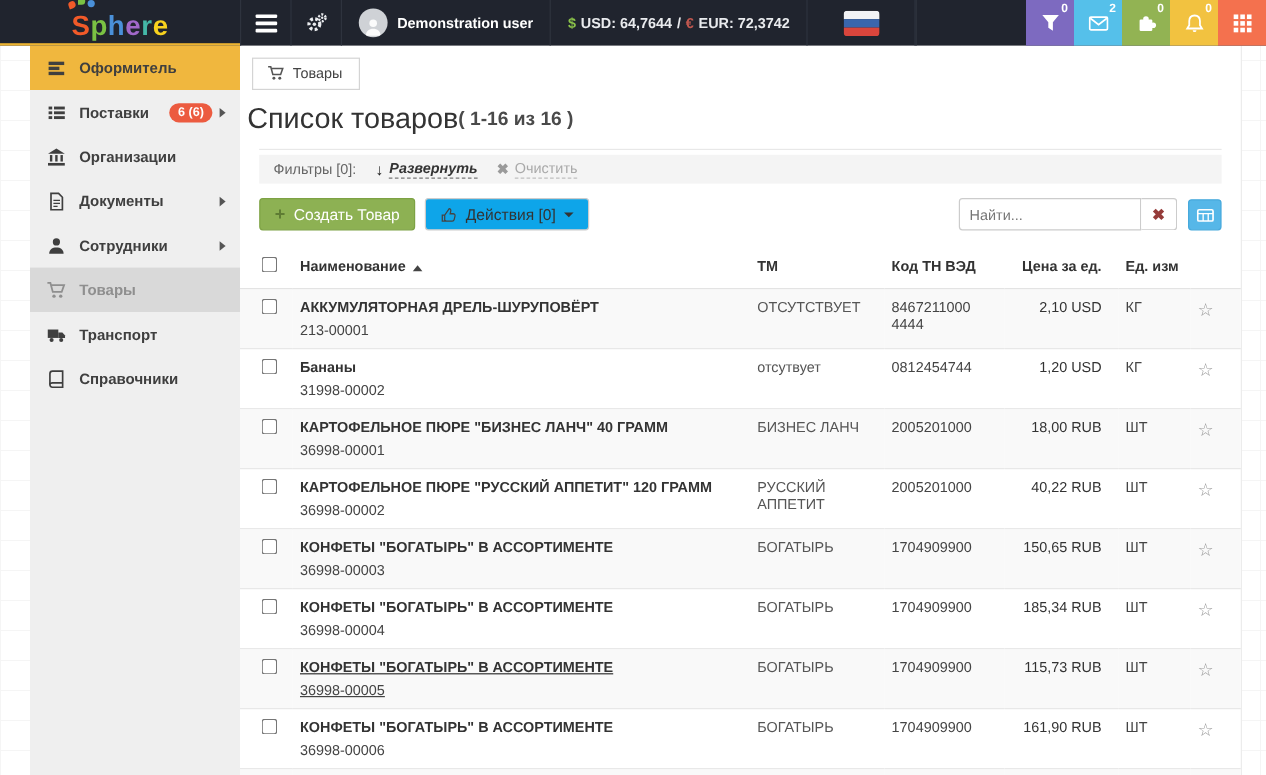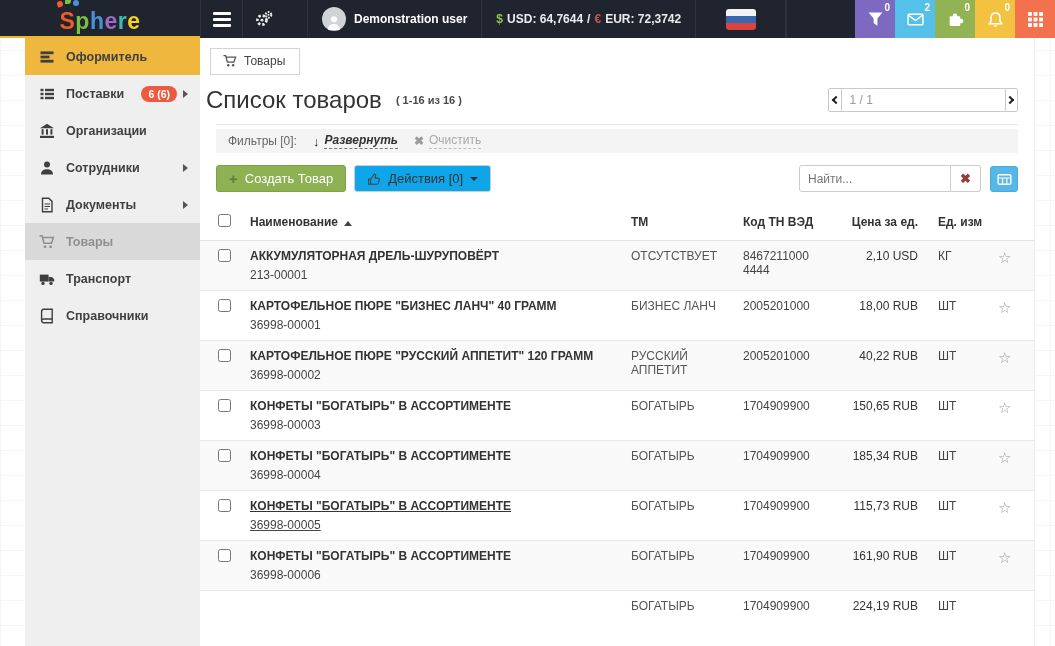--- a/index.html
+++ b/index.html
@@ -16,21 +16,21 @@
   .brand { width:200px; display:flex; align-items:center; justify-content:center; border-bottom:2px solid #edb431; position:relative; }
   .logo { position:relative; font-size:23px; font-weight:700; letter-spacing:0.5px; line-height:1; padding-top:6px; }
   .logo .fig { position:absolute; border-radius:50% 50% 50% 0; width:6px; height:6px; top:-3px; }
   .logo .fig.f1 { left:-2px; background:#f15a29; transform:rotate(-20deg); }
   .logo .fig.f2 { left:6px; top:-6px; background:#7ac143; }
   .logo .fig.f3 { left:14px; top:-4px; background:#4a90d9; border-radius:50%; }
   .tb-sec { display:flex; align-items:center; border-left:1px solid #2e333e; }
   .tb-btn { width:42px; justify-content:center; cursor:pointer; }
   .hamburger { display:flex; flex-direction:column; gap:3px; }
   .hamburger i { display:block; width:18px; height:3px; background:#fff; border-radius:1px; }
-  .tb-user { padding:0 14px; gap:8px;margin-left:23px; }
+  .tb-user { padding:0 14px; gap:8px; }
   .avatar { width:24px; height:24px; border-radius:50%; background:#cfd2d6; overflow:hidden; display:inline-flex; align-items:flex-end; justify-content:center; }
   .avatar svg { width:18px; height:18px; }
   .tb-user-name { font-size:12px; font-weight:700; color:#fff; }
   .tb-rates { padding:0 14px; font-size:12px; font-weight:700; gap:4px; border-right:1px solid #2e333e; }
   .cur-usd { color:#8bc34a; }
   .cur-eur { color:#c0574f; }
   .tb-flag-wrap { width:90px; justify-content:center; border-left:none; border-right:1px solid #2e333e; }
   .flag { width:30px; height:21px; border-radius:3px; overflow:hidden; display:flex; flex-direction:column; box-shadow:inset 0 0 1px rgba(0,0,0,.6); }
   .flag i { flex:1; display:block; }
   .flag .w { background:#f2f3f4; } .flag .b { background:#3a66ad; } .flag .r { background:#d9453c; }
@@ -49,21 +49,21 @@
   .side-right { margin-left:auto; display:flex; align-items:center; gap:6px; }
   .side-badge { background:#ec5b40; color:#fff; font-size:10.5px; font-weight:700; border-radius:9px; padding:2px 7px; white-space:nowrap; }
   .side-caret { width:0; height:0; border-top:4px solid transparent; border-bottom:4px solid transparent; border-left:5px solid #555; }
   
   .content { position:absolute; left:200px; top:38px; width:835px; height:608px; background:#fff; border-right:1px solid #ececec; }
   .tabrow { height:36px; position:relative; }
   .tab { position:absolute; left:10px; top:10px; display:flex; align-items:center; gap:7px; padding:5px 14px 6px 12px; border:1px solid #d4d4d4; background:#fff; font-size:12px; color:#444; cursor:pointer; }
   .tab svg { width:14px; height:14px; color:#555; }
   .page-head { display:flex; align-items:center; padding:12px 16px 0 6px; }
   .page-title { font-size:24px; font-weight:400; color:#333; }
-  .page-count { margin-left:14px; font-size:11px; font-weight:700; color:#4a4a4a; }
+  .page-count { font-size:16px; font-weight:700; color:#4a4a4a; }
   .pager { margin-left:auto; display:flex; width:190px; height:24px; border:1px solid #c9c9c9; border-radius:2px; background:#fff; }
   .pager-btn { width:26px; display:flex; align-items:center; justify-content:center; cursor:pointer; background:#fff; border:none; }
   .pager-btn.prev { border-right:1px solid #c9c9c9; }
   .pager-btn.next { border-left:1px solid #c9c9c9; }
   .chev { display:inline-block; width:6px; height:6px; border-top:2px solid #222; border-right:2px solid #222; }
   .chev.right { transform:rotate(45deg); margin-left:-2px; }
   .chev.left { transform:rotate(-135deg); margin-right:-2px; }
   .pager-value { flex:1; border:none; outline:none; font-size:12px; color:#999; padding-left:8px; font-family:inherit; }
   .rule { border:none; border-top:1px solid #e8e8e8; margin:10px 16px 0 16px; }
   .filters { margin:4px 16px 0 16px; background:#f4f4f4; padding:4px 12px; display:flex; align-items:center; gap:16px; font-size:12px; }
@@ -324,36 +324,36 @@
         </span>
     <span class="side-label">Организации</span>
     <span class="side-right">
       
       
     </span>
   </div>
       <div class="side-item">
     <span class="side-icon">
           <svg viewBox="0 0 16 16">
+            <use href="#document-icon"></use>
+          </svg>
+        </span>
+    <span class="side-label">Документы</span>
+    <span class="side-right">
+
+      <span class="side-caret"></span>
+    </span>
+  </div>
+      <div class="side-item">
+    <span class="side-icon">
+          <svg viewBox="0 0 16 16">
             <use href="#user-icon"></use>
           </svg>
         </span>
     <span class="side-label">Сотрудники</span>
-    <span class="side-right">
-
-      <span class="side-caret"></span>
-    </span>
-  </div>
-      <div class="side-item">
-    <span class="side-icon">
-          <svg viewBox="0 0 16 16">
-            <use href="#document-icon"></use>
-          </svg>
-        </span>
-    <span class="side-label">Документы</span>
     <span class="side-right">
 
       <span class="side-caret"></span>
     </span>
   </div>
       <div class="side-item active">
     <span class="side-icon">
           <svg viewBox="0 0 16 16">
             <use href="#cart-icon"></use>
           </svg>
@@ -397,29 +397,20 @@
         <svg viewBox="0 0 16 16">
             <use href="#cart-icon"></use>
           </svg>
         <span>Товары</span>
       </div>
     </div>
 
     <div class="page-head">
       <span class="page-title">Список товаров</span>
       <span class="page-count">( 1-16 из 16 )</span>
-      <div class="pager">
-        <button class="pager-btn prev">
-            <span class="chev left"></span>
-          </button>
-        <input class="pager-value" value="1 / 1" style="">
-        <button class="pager-btn next">
-            <span class="chev right"></span>
-          </button>
-      </div>
     </div>
 
     <hr class="rule">
 
     <div class="filters">
       <span class="f-label">Фильтры [0]:</span>
       <span class="f-link f-expand">
         <span class="f-arrow">↓</span>
         <span class="txt">Развернуть</span>
       </span>
@@ -473,20 +464,32 @@
     </td>
     <td class="c-tm">ОТСУТСТВУЕТ</td>
     <td class="c-tnved">8467211000 4444</td>
     <td class="c-price">2,10 USD</td>
     <td class="c-unit">КГ</td>
     <td class="c-star"><span class="star">☆</span></td>
   </tr>
           <tr>
     <td class="c-check"><input type="checkbox" style=""></td>
     <td class="c-name">
+      <div class="name">Бананы</div>
+      <div class="code">31998-00002</div>
+    </td>
+    <td class="c-tm">отсутвует</td>
+    <td class="c-tnved">0812454744</td>
+    <td class="c-price">1,20 USD</td>
+    <td class="c-unit">КГ</td>
+    <td class="c-star"><span class="star">☆</span></td>
+  </tr>
+          <tr>
+    <td class="c-check"><input type="checkbox" style=""></td>
+    <td class="c-name">
       <div class="name">КАРТОФЕЛЬНОЕ ПЮРЕ "БИЗНЕС ЛАНЧ" 40 ГРАММ</div>
       <div class="code">36998-00001</div>
     </td>
     <td class="c-tm">БИЗНЕС ЛАНЧ</td>
     <td class="c-tnved">2005201000</td>
     <td class="c-price">18,00 RUB</td>
     <td class="c-unit">ШТ</td>
     <td class="c-star"><span class="star">☆</span></td>
   </tr>
           <tr>

